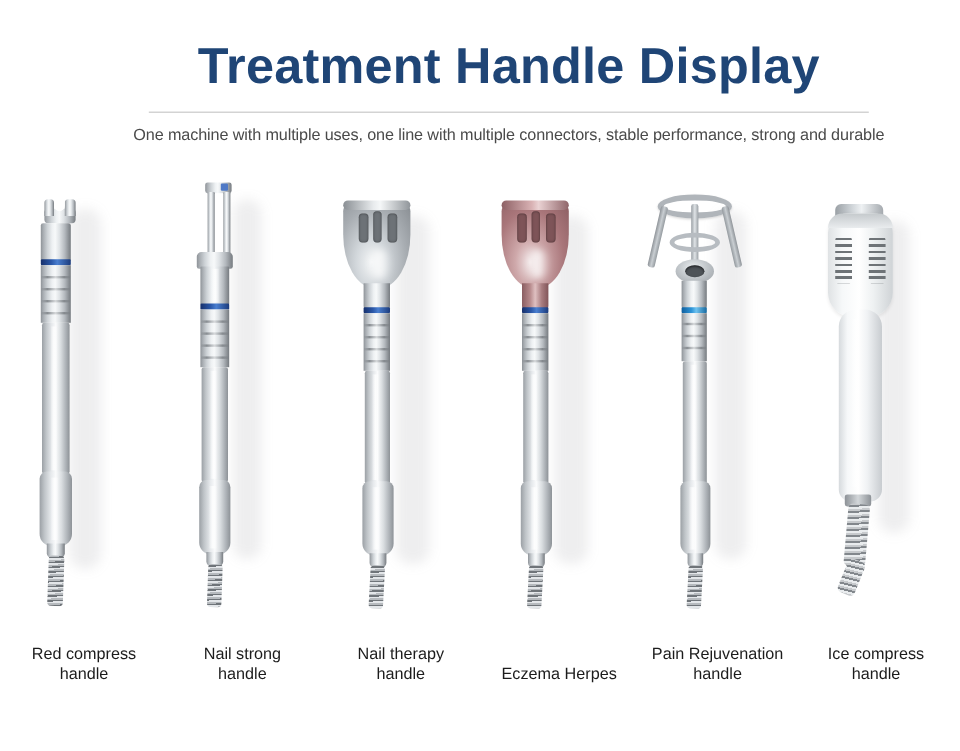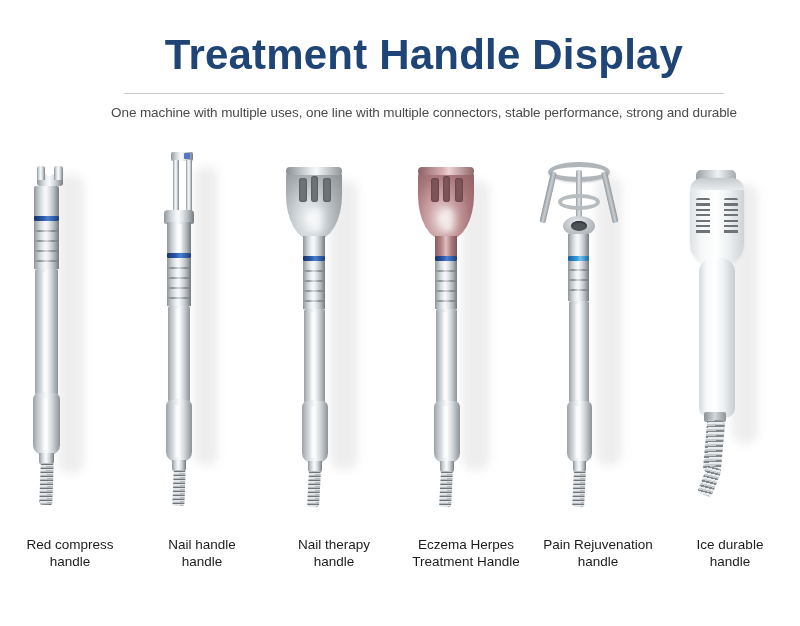--- a/index.html
+++ b/index.html
@@ -244,21 +244,21 @@
 
         <div class="metal-soft" style="left:30px; top:156px; width:22px; height:96px; border-radius:2px;"></div>
         <div class="gloss" style="left:37px; top:159px; width:6px; height:90px;"></div>
 
         <div class="metal-soft" style="left:28px; top:250px; width:26px; height:62px; border-radius:6px 6px 10px 10px;"></div>
         <div class="gloss" style="left:36px; top:255px; width:7px; height:52px;"></div>
         <div class="metal" style="left:34px; top:310px; width:14px; height:12px; border-radius:0 0 4px 4px;"></div>
         <div class="cable" style="left:35px; top:320px; width:12px; height:36px; transform:rotate(2deg);"></div>
       </div>
       <div class="caption">
-        <span>Nail handle</span>
+        <span>Nail strong</span>
         <span class="l2">handle</span>
       </div>
     </div>
 
     <div class="product">
       <div class="product-figure">
         <div class="shadow" style="left:60px; top:30px; width:28px; height:290px; border-radius:12px;"></div>
 
         <div class="cup" style="left:16px; top:18px; width:56px; height:72px;
                     background: radial-gradient(ellipse at 42% 70%, #f3f5f6 0%, #d2d7db 28%, #a9aeb3 62%, #868b90 100%);">
@@ -320,21 +320,20 @@
         <div class="metal-soft" style="left:34px; top:159px; width:21px; height:94px; border-radius:2px;"></div>
         <div class="gloss" style="left:40px; top:162px; width:6px; height:88px;"></div>
 
         <div class="metal-soft" style="left:32px; top:251px; width:26px; height:62px; border-radius:6px 6px 10px 10px;"></div>
         <div class="gloss" style="left:40px; top:256px; width:7px; height:52px;"></div>
         <div class="metal" style="left:38px; top:311px; width:14px; height:12px; border-radius:0 0 4px 4px;"></div>
         <div class="cable" style="left:38px; top:321px; width:12px; height:36px; transform:rotate(3deg);"></div>
       </div>
       <div class="caption">
         <span>Eczema Herpes</span>
-        <span class="l2">Treatment Handle</span>
       </div>
     </div>
 
     <div class="product">
       <div class="product-figure">
         <div class="shadow" style="left:62px; top:26px; width:26px; height:290px; border-radius:12px;"></div>
 
         <div style="position:absolute; left:14px; top:12px; width:62px; height:76px;">
 
           <div style="position:absolute; left:0px; top:0px; width:62px; height:20px; border-radius:50%;
@@ -404,19 +403,19 @@
         <div style="position:absolute; left:33px; top:108px; width:36px; height:160px; border-radius:14px 14px 10px 10px;
                     background: linear-gradient(90deg,#d6dadd 0%,#f6f8f9 20%,#ffffff 45%,#f0f2f4 66%,#c8ccd0 100%);"></div>
         <div class="gloss" style="left:43px; top:116px; width:9px; height:140px; opacity:0.75;"></div>
 
         <div style="position:absolute; left:38px; top:262px; width:22px; height:10px; border-radius:2px;
                     background: linear-gradient(90deg,#8d9297,#d3d7da 50%,#8d9297);"></div>
         <div class="cable-white" style="left:39px; top:270px; width:18px; height:52px; transform:rotate(5deg); border-radius:4px;"></div>
         <div class="cable-white" style="left:36px; top:316px; width:15px; height:30px; transform:rotate(22deg); border-radius:4px;"></div>
       </div>
       <div class="caption">
-        <span>Ice durable</span>
+        <span>Ice compress</span>
         <span class="l2">handle</span>
       </div>
     </div>
 
   </div>
 </div>
 
 </body></html>

